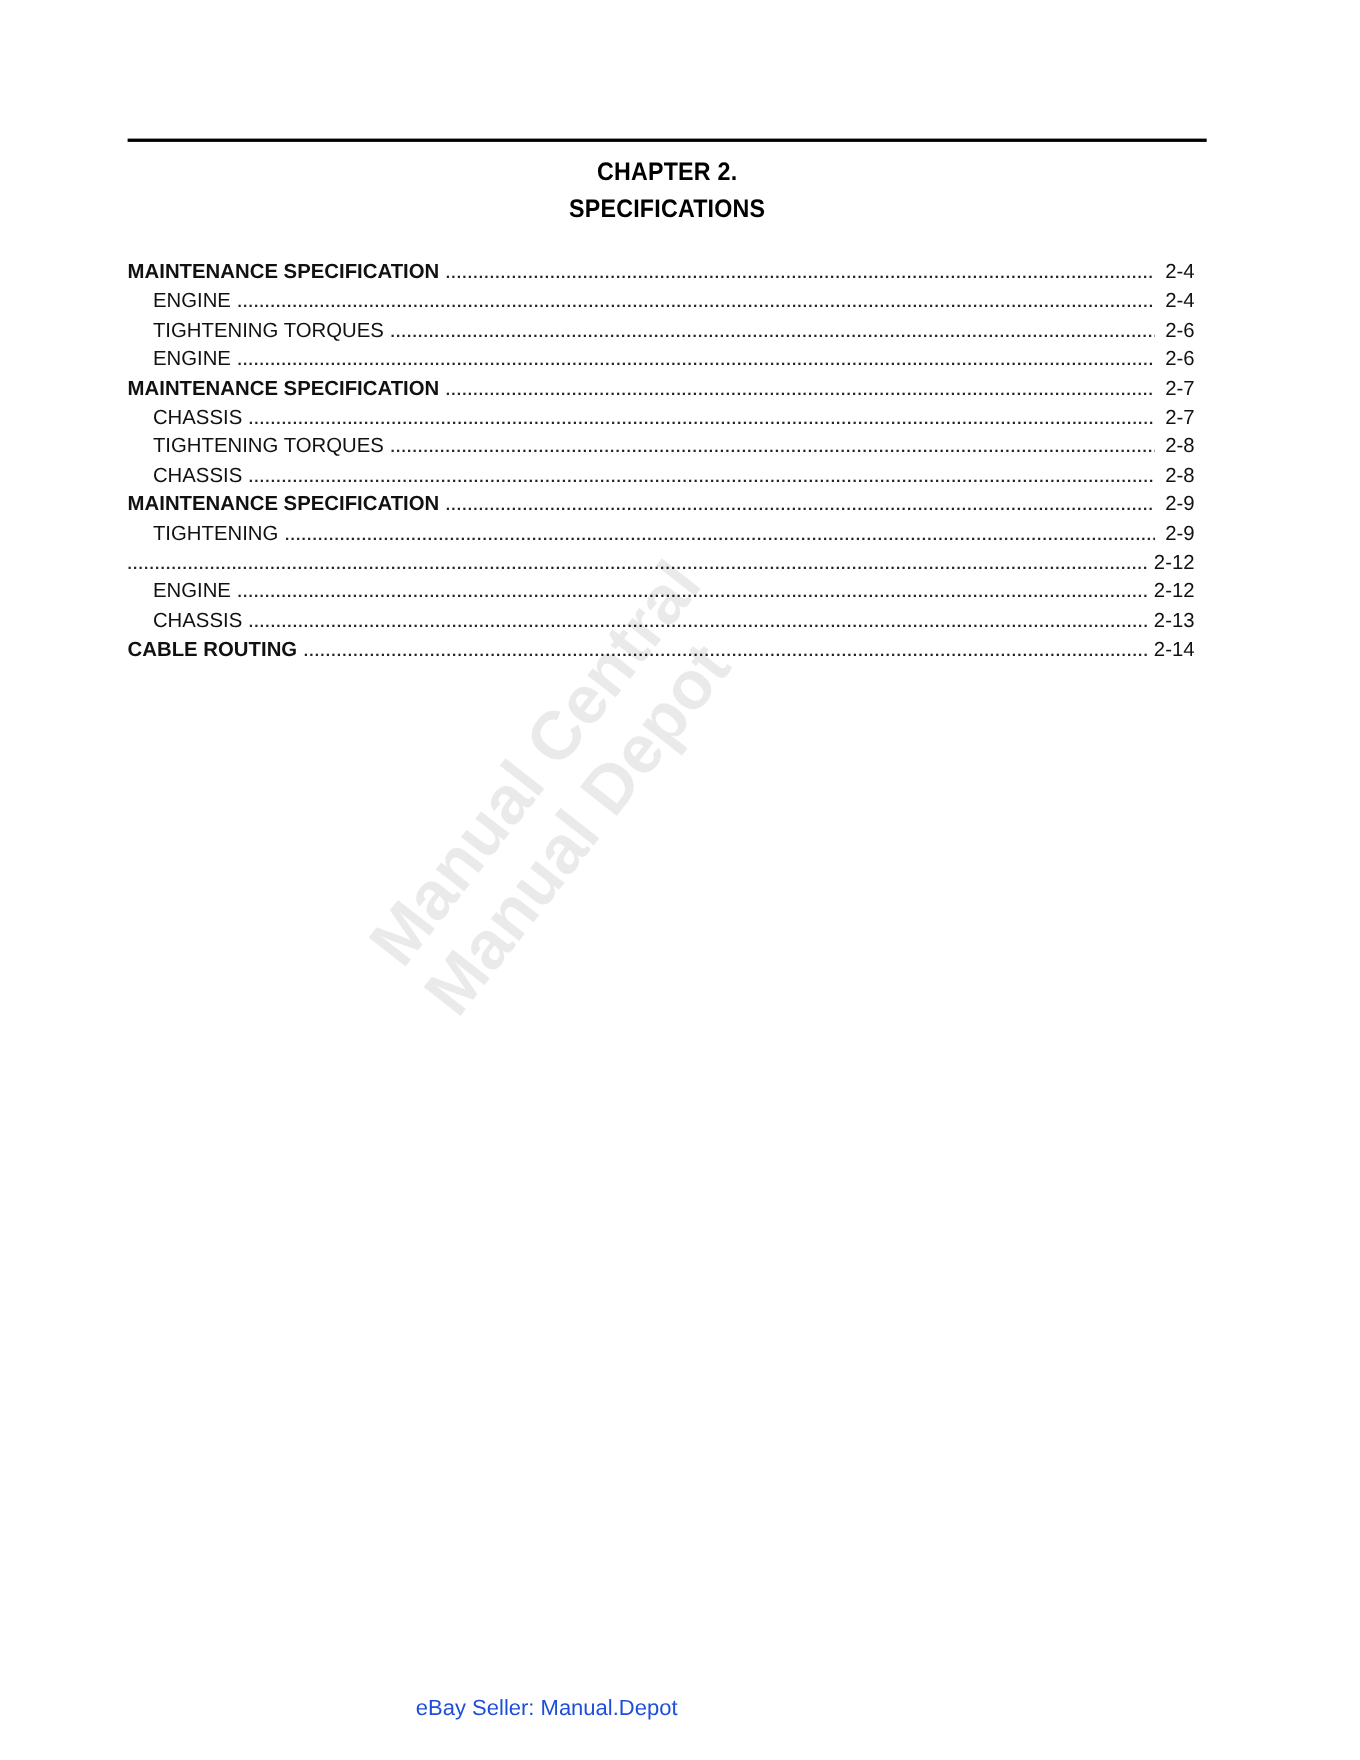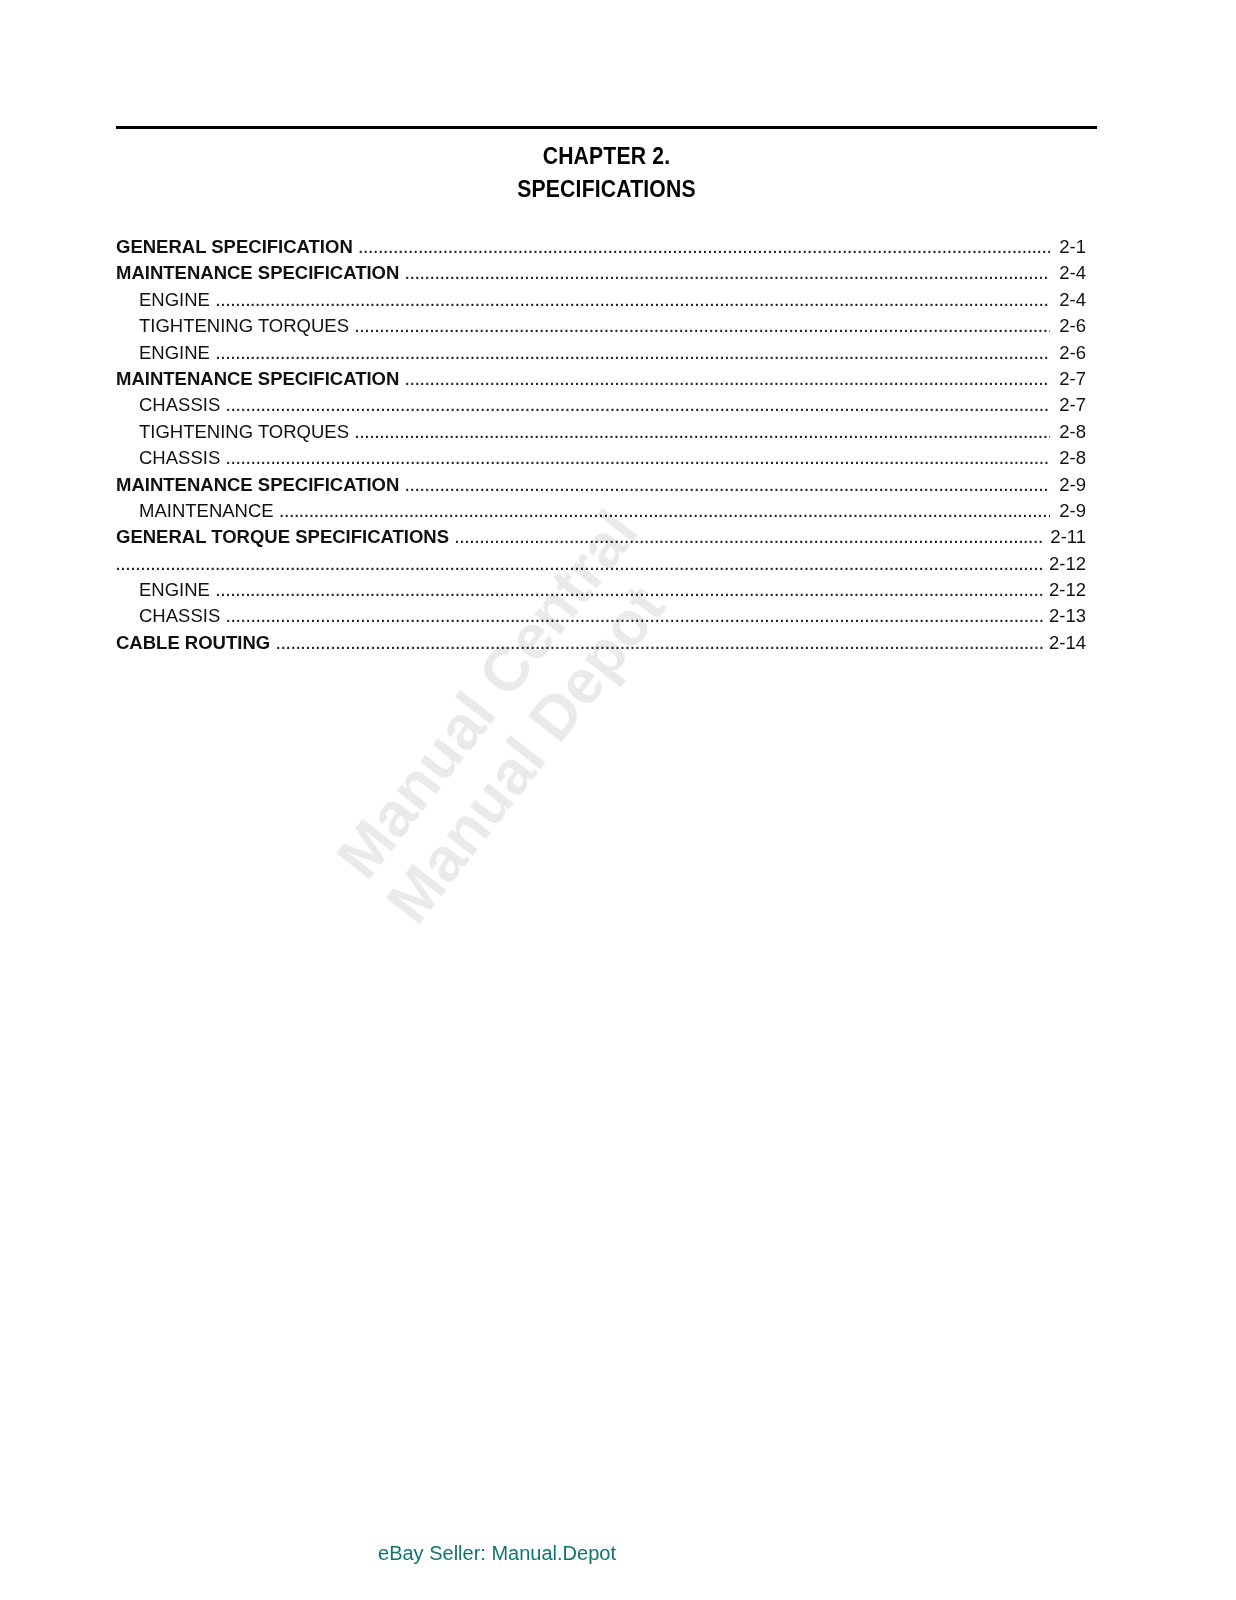--- a/index.html
+++ b/index.html
@@ -104,39 +104,34 @@
     .watermark-1 { left: 378px; top: 820px; }
     .watermark-2 { left: 428px; top: 865px; }
 
     .footer {
       position: absolute;
       left: 0;
       width: 994px;
       top: 1542px;
       text-align: center;
       font-size: 20px;
-      color: #0f766e;
+      color: #1d4ed8;
     }
   </style>
 </head>
 <body>
 
 <div class="page">
   <div class="top-rule"></div>
 
   <div class="chapter-heading chapter-number">CHAPTER 2.</div>
   <div class="chapter-heading chapter-title">SPECIFICATIONS</div>
 
   <div class="toc">
     <div class="toc-row level-1">
-      <span class="toc-label">GENERAL SPECIFICATION</span>
-      <span class="toc-leader"></span>
-      <span class="toc-page">2-1</span>
-    </div>
-    <div class="toc-row level-1">
       <span class="toc-label">MAINTENANCE SPECIFICATION</span>
       <span class="toc-leader"></span>
       <span class="toc-page">2-4</span>
     </div>
     <div class="toc-row level-2">
       <span class="toc-label">ENGINE</span>
       <span class="toc-leader"></span>
       <span class="toc-page">2-4</span>
     </div>
     <div class="toc-row level-2">
@@ -168,28 +163,23 @@
       <span class="toc-label">CHASSIS</span>
       <span class="toc-leader"></span>
       <span class="toc-page">2-8</span>
     </div>
     <div class="toc-row level-1">
       <span class="toc-label">MAINTENANCE SPECIFICATION</span>
       <span class="toc-leader"></span>
       <span class="toc-page">2-9</span>
     </div>
     <div class="toc-row level-2">
-      <span class="toc-label">MAINTENANCE</span>
+      <span class="toc-label">TIGHTENING</span>
       <span class="toc-leader"></span>
       <span class="toc-page">2-9</span>
-    </div>
-    <div class="toc-row level-1">
-      <span class="toc-label">GENERAL TORQUE SPECIFICATIONS</span>
-      <span class="toc-leader"></span>
-      <span class="toc-page">2-11</span>
     </div>
     <div class="toc-row level-1">
       <span class="toc-leader"></span>
       <span class="toc-page">2-12</span>
     </div>
     <div class="toc-row level-2">
       <span class="toc-label">ENGINE</span>
       <span class="toc-leader"></span>
       <span class="toc-page">2-12</span>
     </div>

